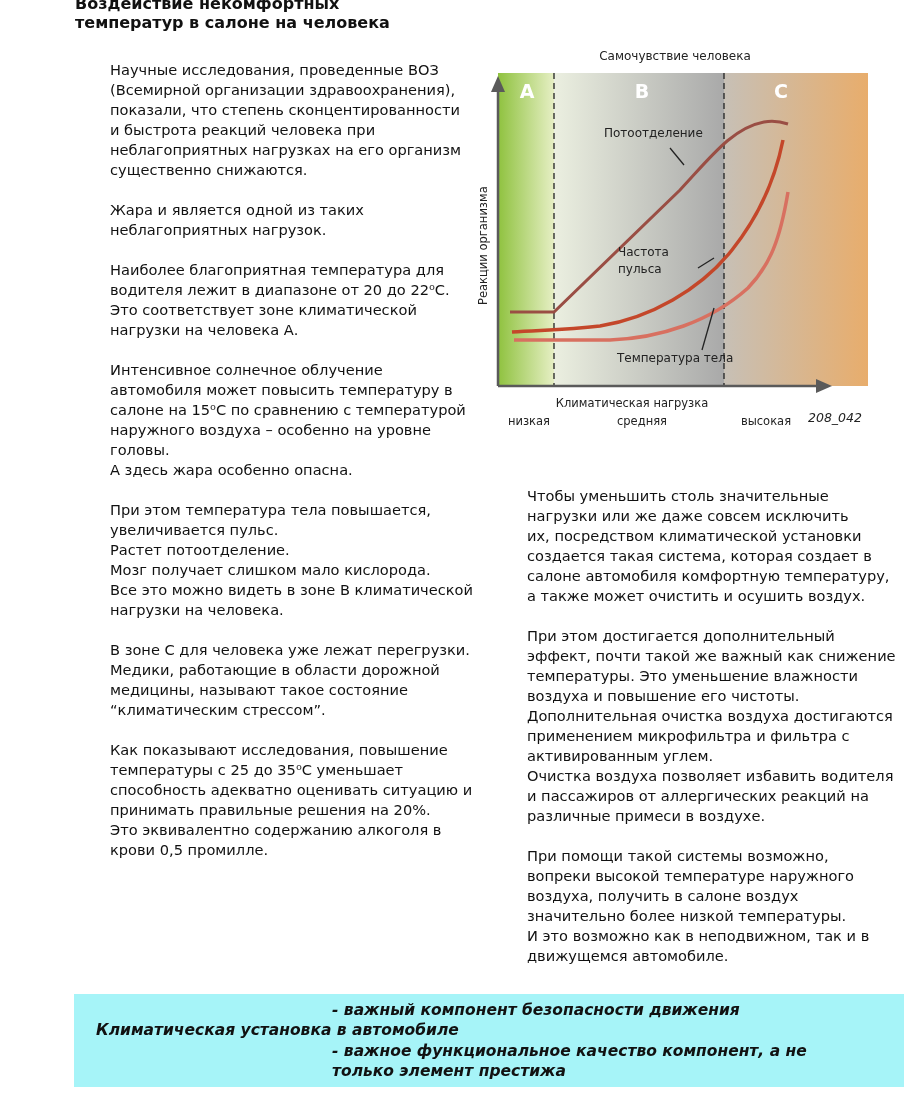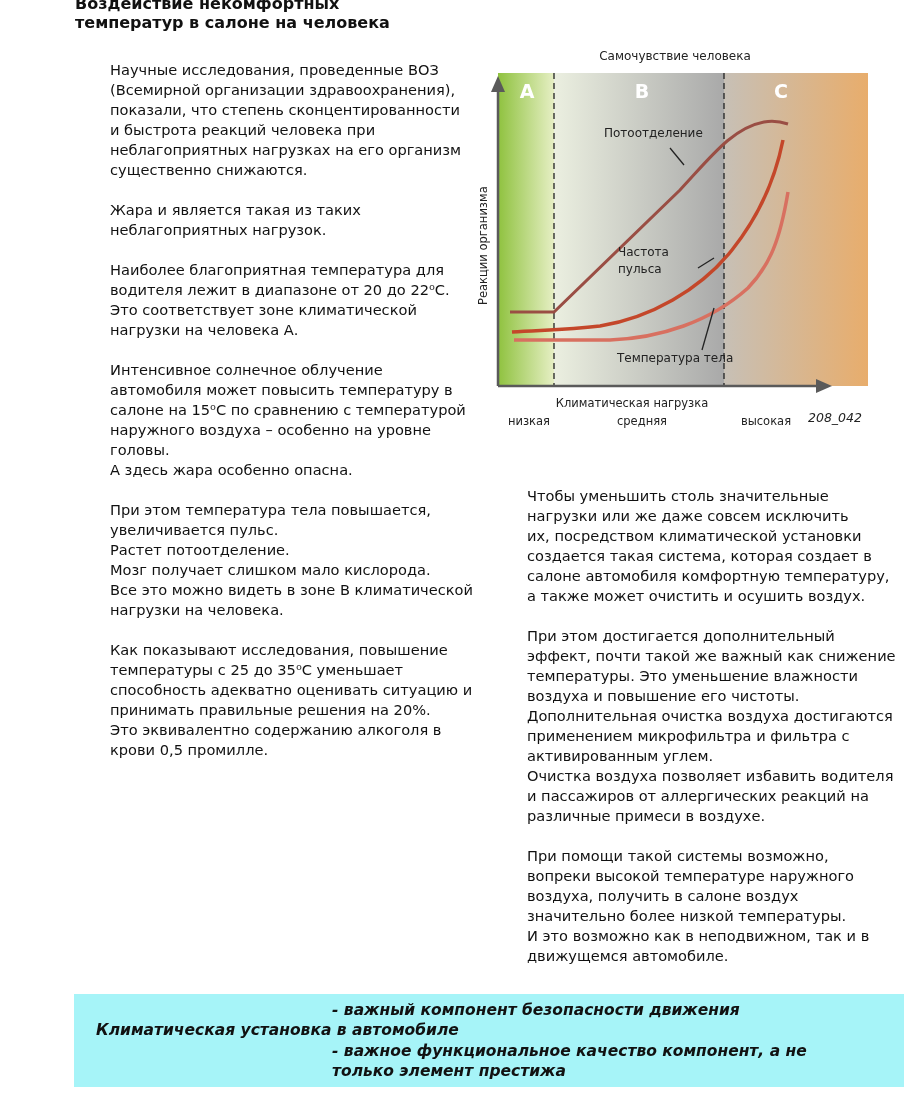--- a/index.html
+++ b/index.html
@@ -23,38 +23,42 @@
   <div>температур в салоне на человека</div>
 </div>
 
 <div class="col" id="left">
   <p>Научные исследования, проведенные ВОЗ
 (Всемирной организации здравоохранения),
 показали, что степень сконцентированности
 и быстрота реакций человека при
 неблагоприятных нагрузках на его организм
 существенно снижаются.</p>
-  <p>Жара и является такая из таких
+  <p>Жара и является одной из таких
 неблагоприятных нагрузок.</p>
   <p>Наиболее благоприятная температура для
 водителя лежит в диапазоне от 20 до 22⁰С.
 Это соответствует зоне климатической
 нагрузки на человека А.</p>
   <p>Интенсивное солнечное облучение
 автомобиля может повысить температуру в
 салоне на 15⁰С по сравнению с температурой
 наружного воздуха – особенно на уровне
 головы.
 А здесь жара особенно опасна.</p>
   <p>При этом температура тела повышается,
 увеличивается пульс.
 Растет потоотделение.
 Мозг получает слишком мало кислорода.
 Все это можно видеть в зоне В климатической
 нагрузки на человека.</p>
+  <p>В зоне С для человека уже лежат перегрузки.
+Медики, работающие в области дорожной
+медицины, называют такое состояние
+“климатическим стрессом”.</p>
   <p>Как показывают исследования, повышение
 температуры с 25 до 35⁰С уменьшает
 способность адекватно оценивать ситуацию и
 принимать правильные решения на 20%.
 Это эквивалентно содержанию алкоголя в
 крови 0,5 промилле.</p>
 </div>
 
 <div class="chart">
   <svg width="420" height="400" viewBox="0 0 420 400" font-family="DejaVu Sans, sans-serif">

